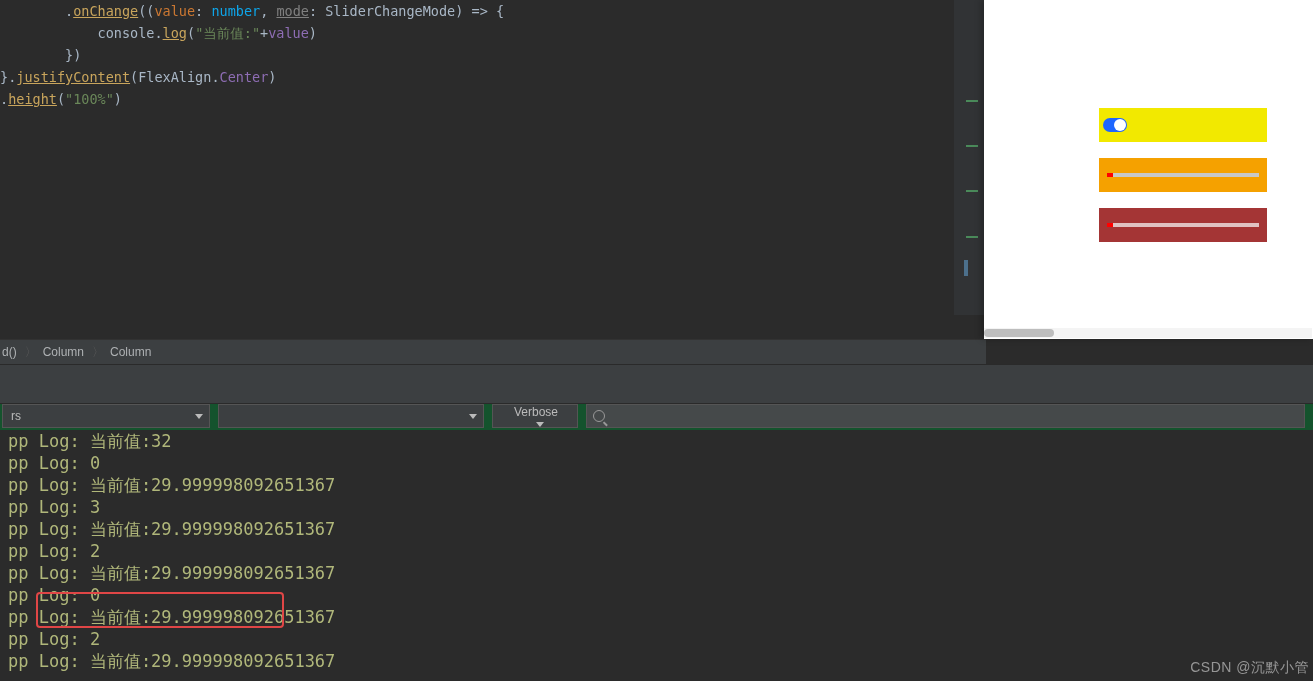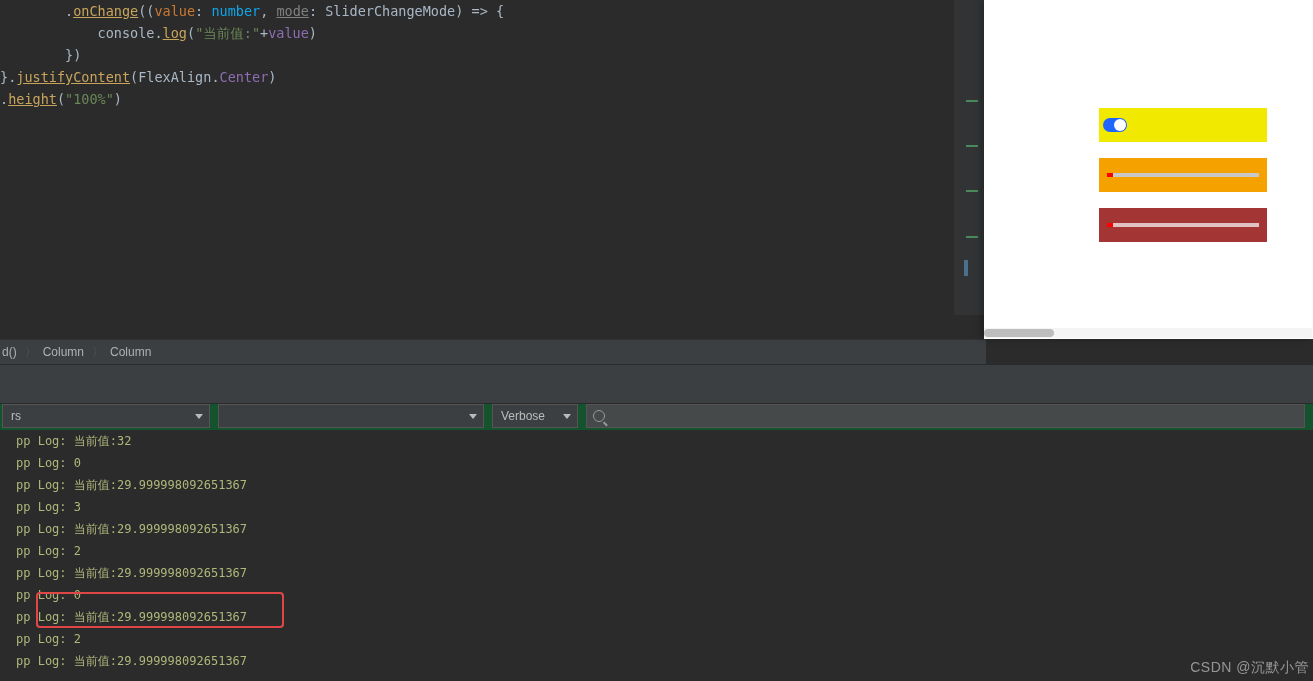--- a/index.html
+++ b/index.html
@@ -185,21 +185,21 @@
   }
   .combo .caret {
     margin-left: 8px;
     width: 0; height: 0;
     border-left: 4px solid transparent;
     border-right: 4px solid transparent;
     border-top: 5px solid #bbbbbb;
   }
   .combo.c1 { width: 192px; justify-content: space-between; }
   .combo.c2 { width: 250px; justify-content: flex-end; }
-  .combo.c3 { width: 70px; justify-content: space-between; }
+  .combo.c3 { width: 70px; justify-content: space-between; flex-direction: column; }
   .search {
     flex: 1;
     height: 22px;
     background: #45494a;
     border: 1px solid #555;
     color: #808080;
     padding-left: 6px;
     display:flex;
     align-items:center;
     margin-right: 8px;
@@ -220,22 +220,22 @@
     height: 1.5px;
     background:#999;
     bottom:-3px;
     right:-4px;
     transform: rotate(45deg);
   }
 
   .log-pane {
     background: #2b2b2b;
     line-height: 22px;
-    font-size: 12px;
-    padding-left: 16px;
+    font-size: 17px;
+    padding-left: 8px;
     color: #cccccc;
     white-space: pre;
     position: relative;
     height: 252px;
   }
   .log-line { color: #b0b77a; }
   .highlight-box {
     position: absolute;
     border: 2px solid #e04646;
     border-radius: 4px;

